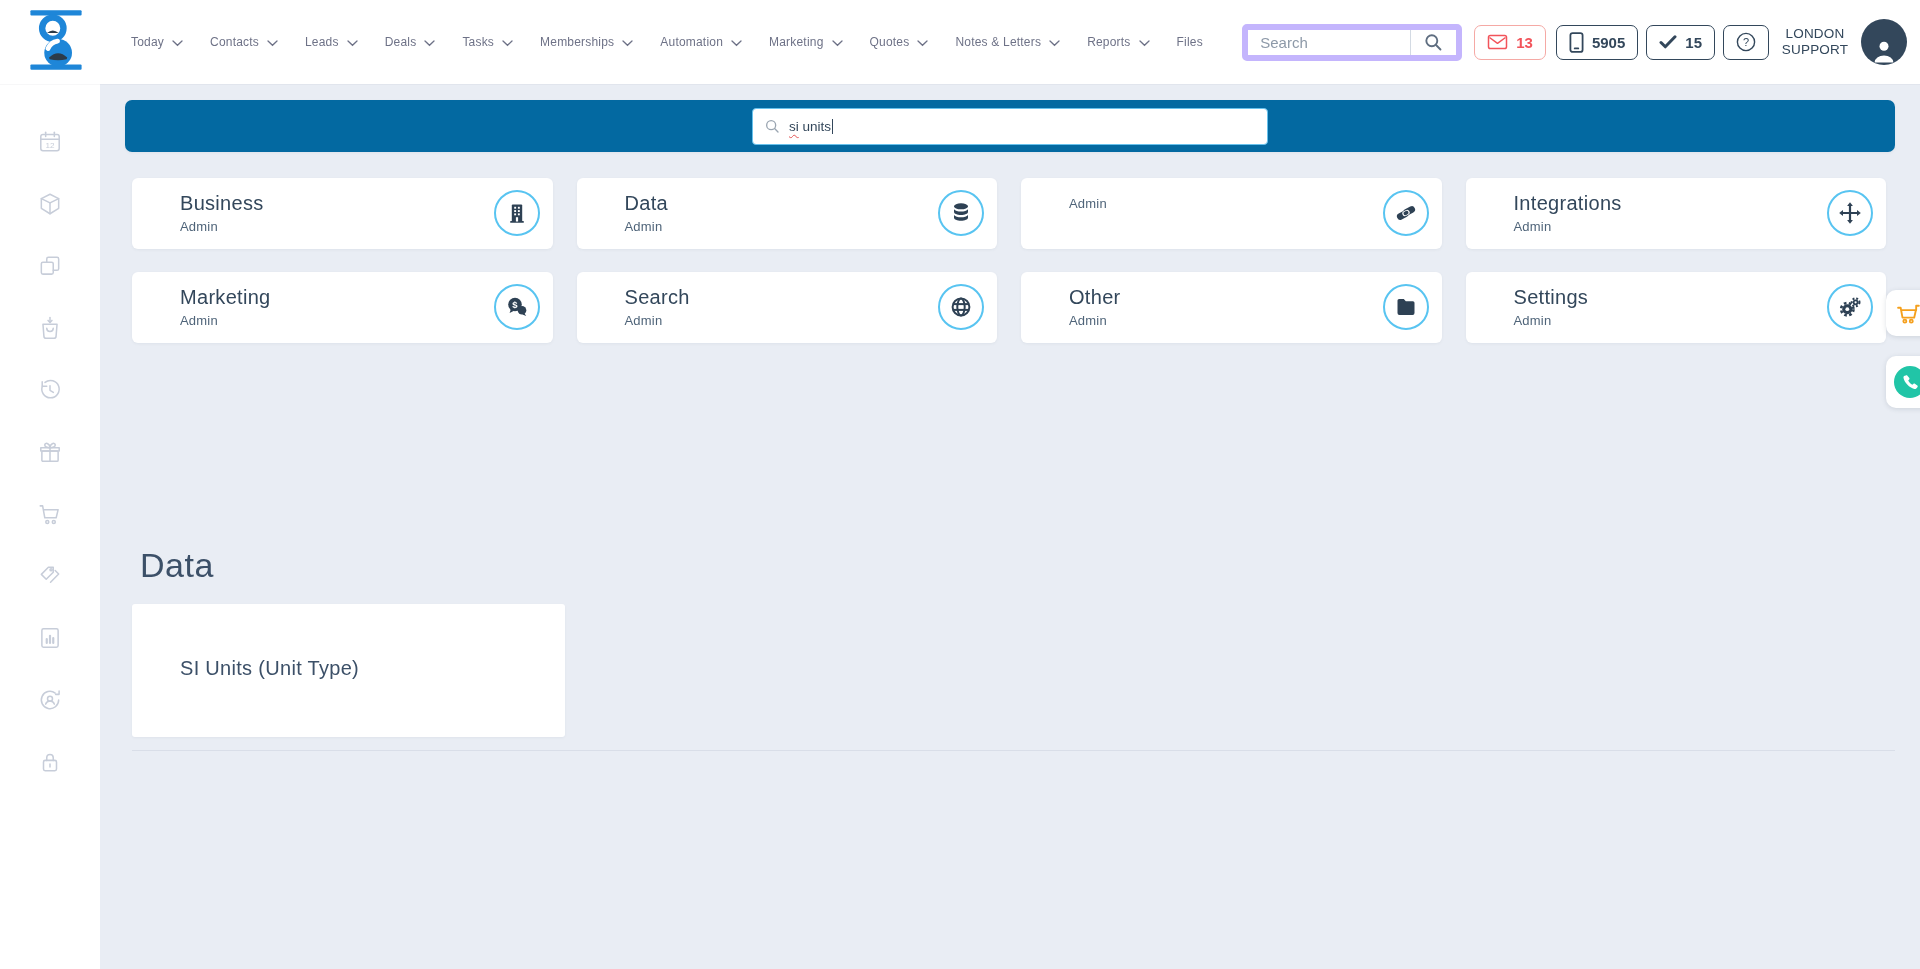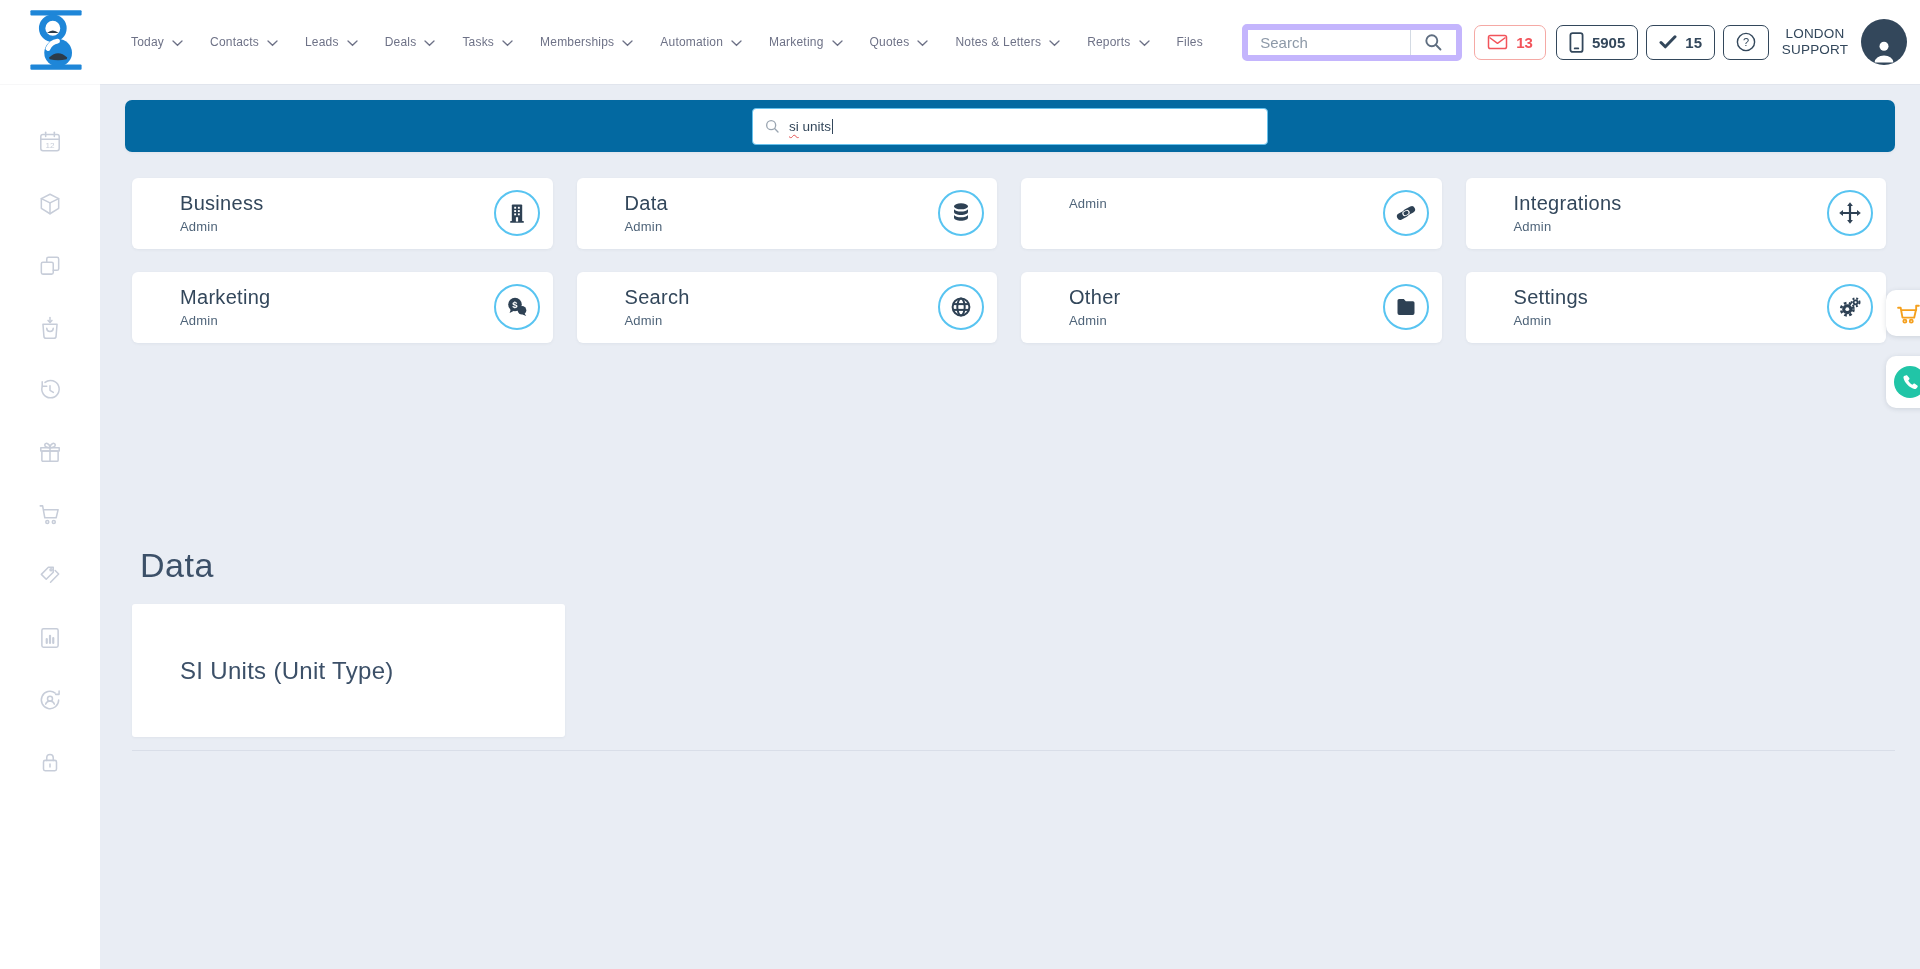--- a/index.html
+++ b/index.html
@@ -58,21 +58,21 @@
   .card { height:71px; background:#fff; border-radius:6px; box-shadow:0 1px 3px rgba(45,62,80,.06);
           position:relative; padding:14px 8px 0 48px; cursor:pointer; }
   .card-title { font-size:20px; color:#33475b; letter-spacing:.3px; }
   .card-sub { font-size:13px; color:#4f6479; margin-top:4px; letter-spacing:.2px; }
   .icon-circle { position:absolute; right:13px; top:12px; width:46px; height:46px; border-radius:50%;
                  border:2px solid #58c4f1; display:flex; align-items:center; justify-content:center; background:#fff; }
 
   .section-heading { position:absolute; left:40px; top:462px; font-size:34px; color:#3c5068; letter-spacing:.5px; }
   .result-card { position:absolute; left:32px; top:520px; width:433px; height:133px; background:#fff;
                  border-radius:3px; box-shadow:0 1px 3px rgba(45,62,80,.05); cursor:pointer; }
-  .result-label { position:absolute; left:48px; top:53px; font-size:24px; color:#3c5068; letter-spacing:.3px; }
+  .result-label { position:absolute; left:48px; top:53px; font-size:20px; color:#3c5068; letter-spacing:.3px; }
   .divider { position:absolute; left:32px; right:25px; top:666px; height:1px; background:#d9dee8; }
 
   .float-widget { position:absolute; right:-14px; width:48px; background:#fff; border-radius:10px;
                   box-shadow:0 1px 5px rgba(45,62,80,.15); display:flex; align-items:center;
                   padding-left:8px; cursor:pointer; z-index:3; }
   .float-cart { top:206px; height:46px; }
   .float-phone { top:272px; height:52px; }
   .phone-circle { width:32px; height:32px; border-radius:50%; background:#21c5a7; display:flex;
                   align-items:center; justify-content:center; }
 </style>

